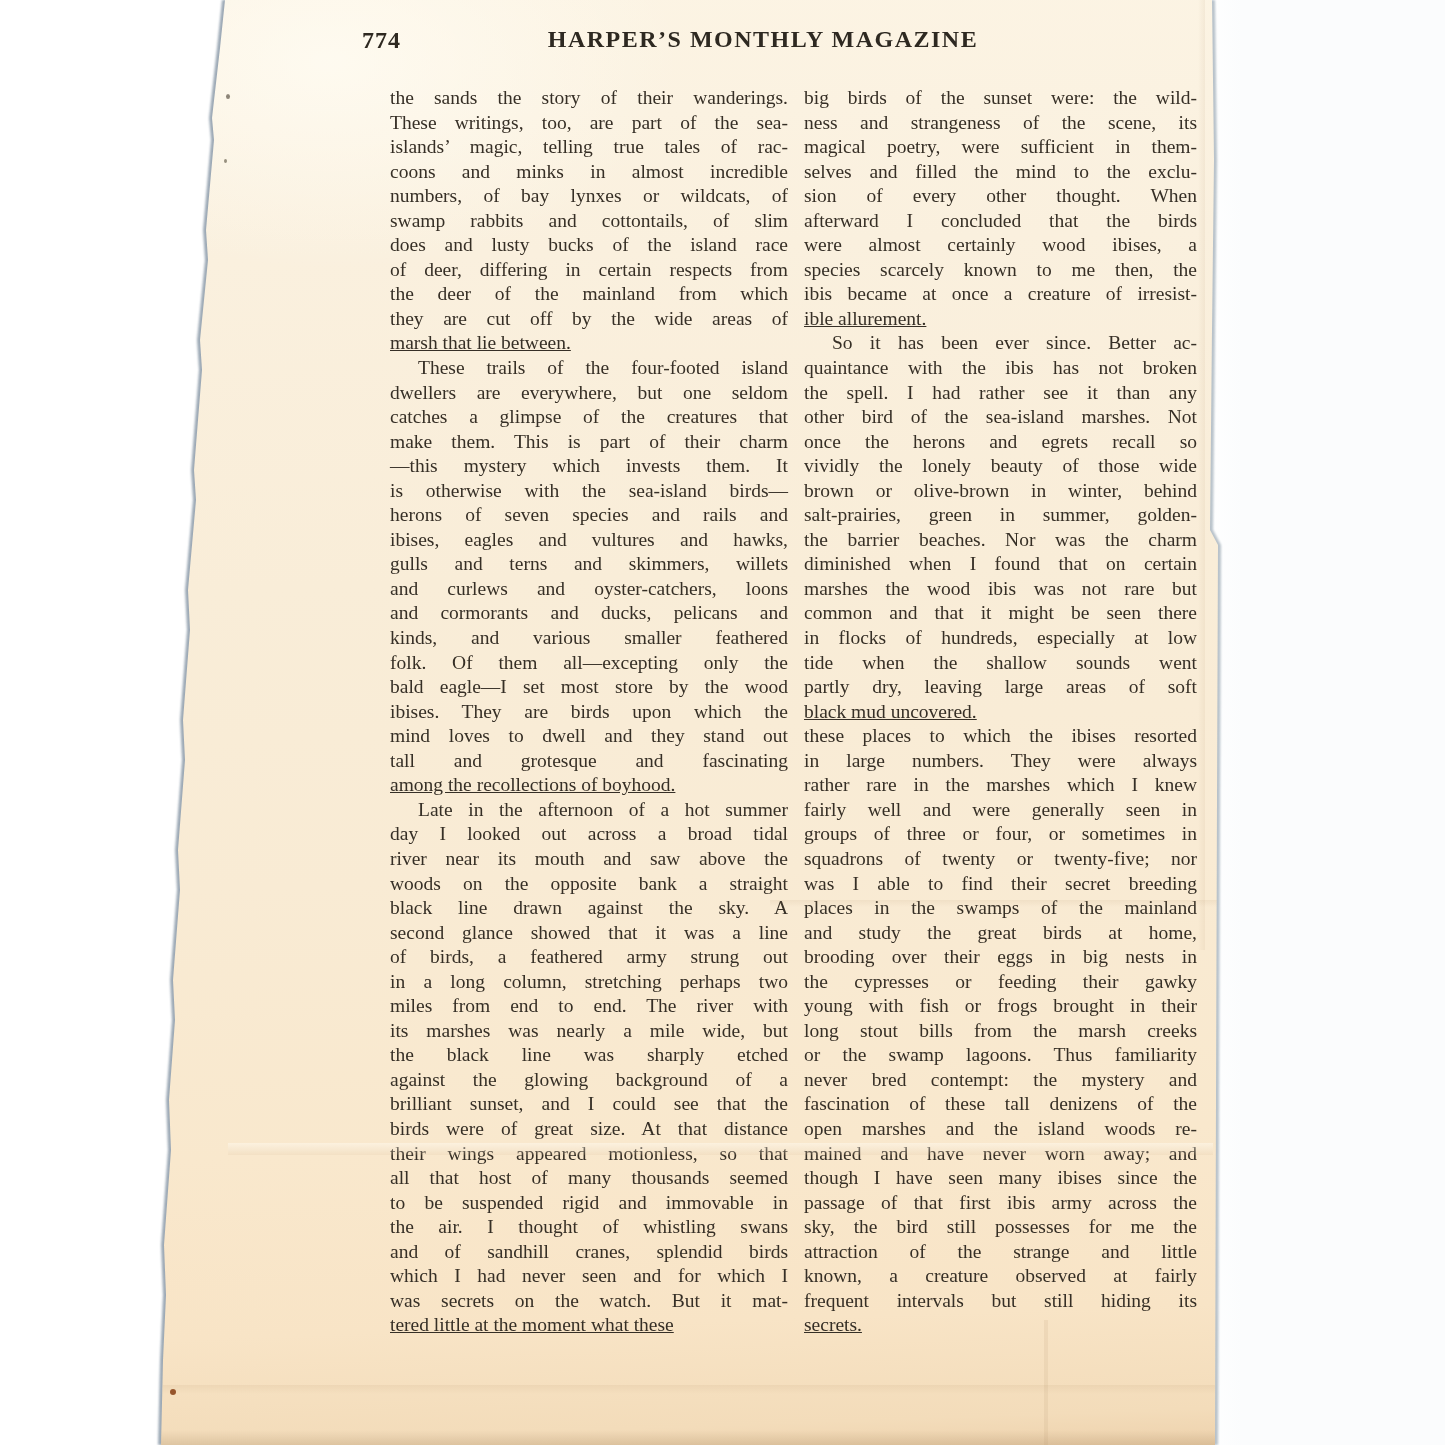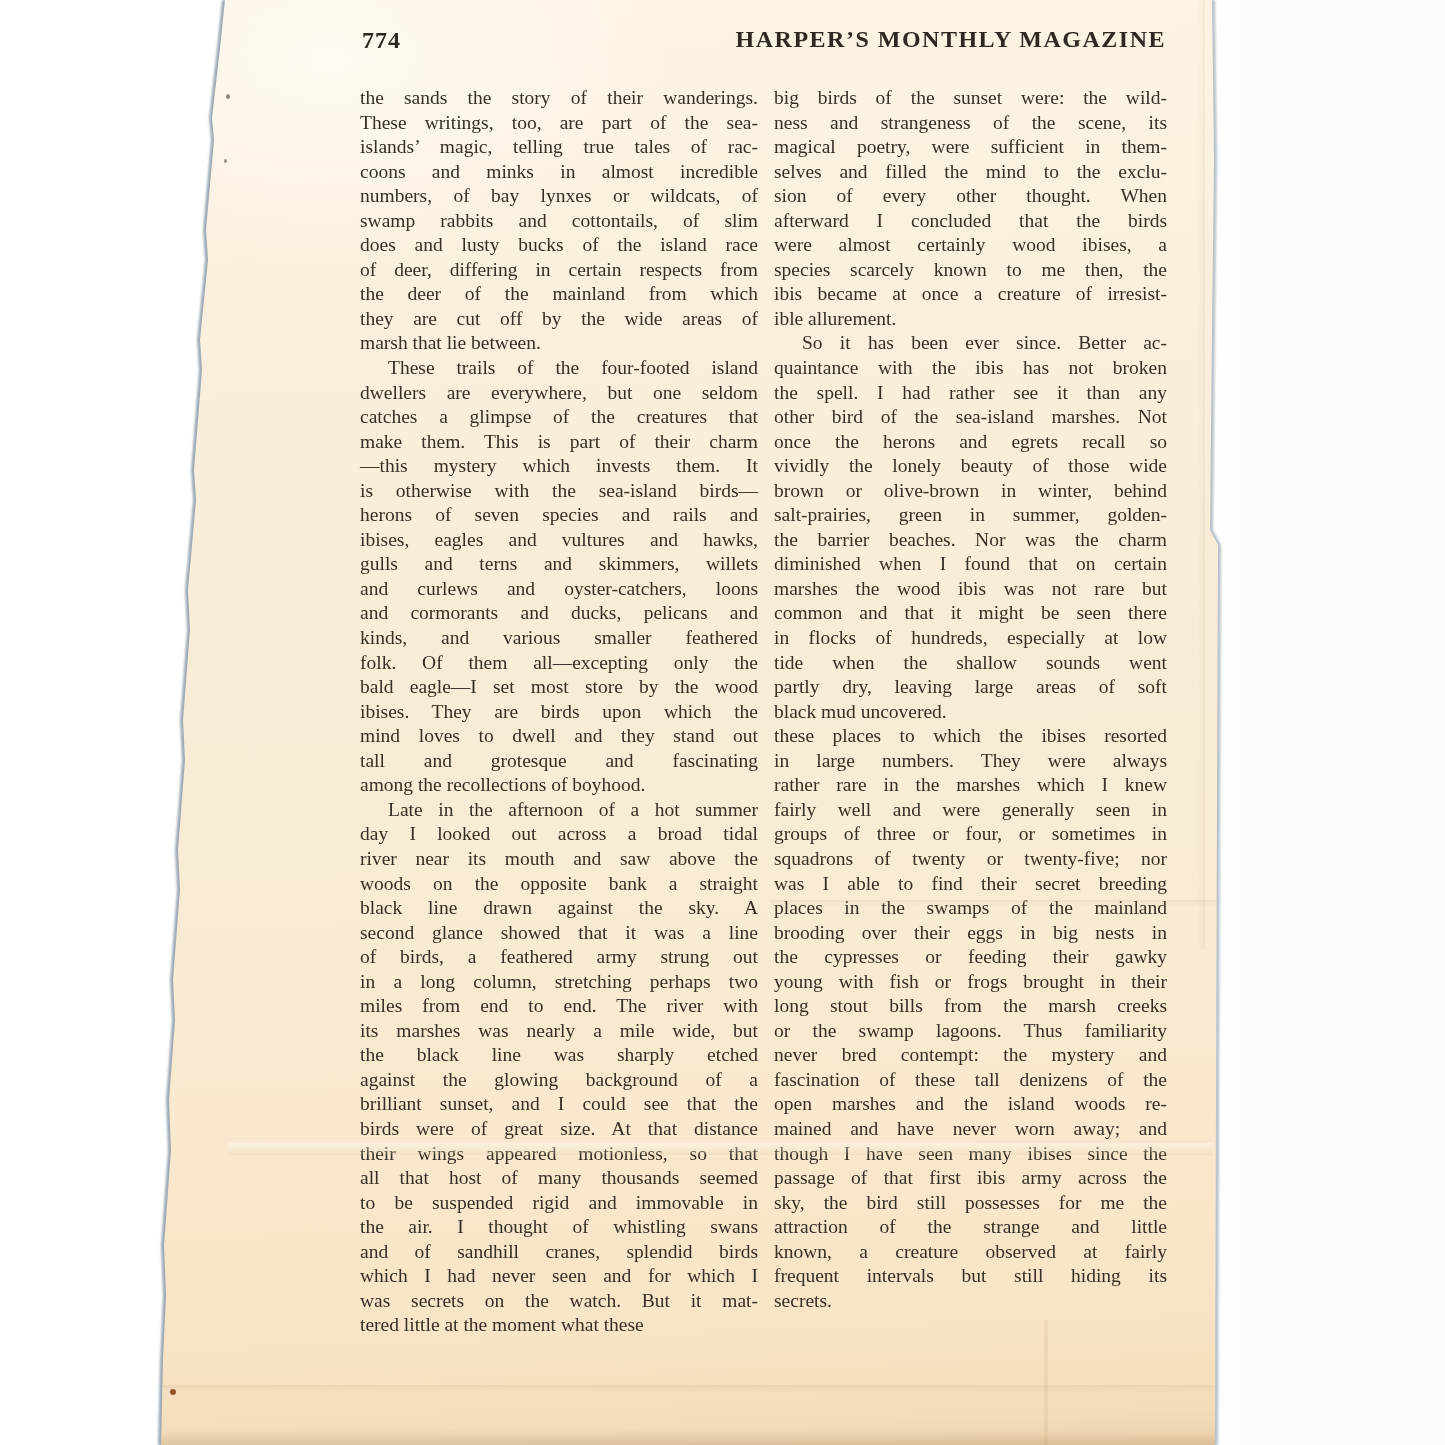--- a/index.html
+++ b/index.html
@@ -49,32 +49,33 @@
   .speck.s1 { left: 226px; top: 94px; width: 4px; height: 5px; background: #8d8578; }
   .speck.s2 { left: 224px; top: 159px; width: 3px; height: 4px; background: #97907f; }
   .speck.s3 { left: 170px; top: 1389px; width: 6px; height: 6px; background: #96552c; }
 
   .pagenum {
     position: absolute; left: 362px; top: 27px;
     font-size: 24px; font-weight: bold; color: #2e2921; letter-spacing: 1px;
   }
   .mag-title {
     position: absolute; left: 360px; top: 26px; width: 806px;
-    text-align: right; font-size: 24px; font-weight: bold;
+    text-align: center; font-size: 24px; font-weight: bold;
     letter-spacing: 1.5px; color: #2e2921; white-space: nowrap;
   }
   .col {
     position: absolute; top: 86px;
     font-size: 19.5px; line-height: 24.55px;
     color: #362f26;
+    margin-left: 30px;
   }
   .col-left  { left: 360px; width: 398px; }
   .col-right { left: 774px; width: 393px; }
   .ln { text-align: justify; text-align-last: justify; }
-  .ln.end { text-align-last: left; }
+  .ln.end { text-align-last: left; text-decoration: underline; }
   .ln.indent { text-indent: 28px; }
 </style>
 </head>
 <body>
 
 <div class="stage">
   <div class="paper-wrap">
     <div class="paper">
 
       <span class="pagenum">774</span>
@@ -161,20 +162,21 @@
           <div class="ln">partly dry, leaving large areas of soft</div>
           <div class="ln end">black mud uncovered.</div>
           <div class="ln">these places to which the ibises resorted</div>
           <div class="ln">in large numbers. They were always</div>
           <div class="ln">rather rare in the marshes which I knew</div>
           <div class="ln">fairly well and were generally seen in</div>
           <div class="ln">groups of three or four, or sometimes in</div>
           <div class="ln">squadrons of twenty or twenty-five; nor</div>
           <div class="ln">was I able to find their secret breeding</div>
           <div class="ln">places in the swamps of the mainland</div>
+          <div class="ln">and study the great birds at home,</div>
           <div class="ln">brooding over their eggs in big nests in</div>
           <div class="ln">the cypresses or feeding their gawky</div>
           <div class="ln">young with fish or frogs brought in their</div>
           <div class="ln">long stout bills from the marsh creeks</div>
           <div class="ln">or the swamp lagoons. Thus familiarity</div>
           <div class="ln">never bred contempt: the mystery and</div>
           <div class="ln">fascination of these tall denizens of the</div>
           <div class="ln">open marshes and the island woods re-</div>
           <div class="ln">mained and have never worn away; and</div>
           <div class="ln">though I have seen many ibises since the</div>

